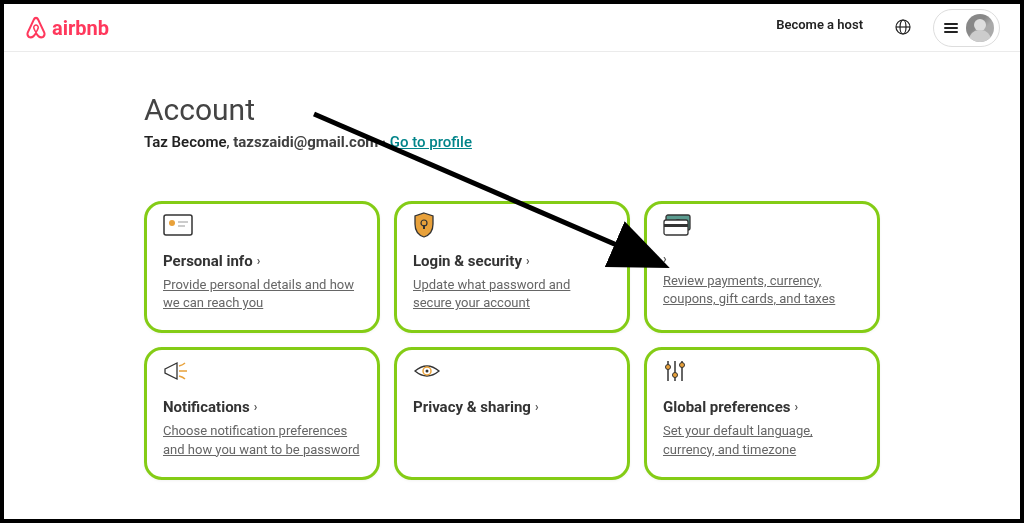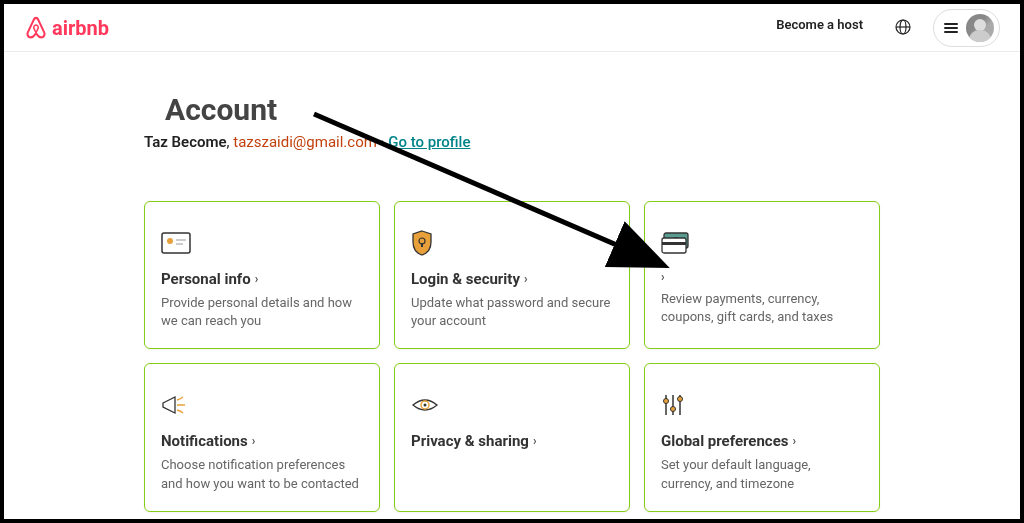--- a/index.html
+++ b/index.html
@@ -78,47 +78,46 @@
       width: 22px; height: 16px;
       background: #ccc;
       border-radius: 10px 10px 0 0;
       bottom: -4px; left: 3px;
     }
     .main {
       padding: 40px 140px 0 140px;
     }
     .account-title {
       font-size: 30px;
-      font-weight: 700;
+      font-weight: 400;
       color: #444;
       margin-bottom: 6px;
-      margin-left: 21px;
     }
     .account-sub {
       font-size: 15px;
       color: #222;
     }
     .account-sub .name { font-weight: 600; }
-    .account-sub .email { color: #c2410c; }
+    .account-sub .email { color: #404040; font-weight: bold; }
     .account-sub .profile-link {
       color: #008489;
       font-weight: 500;
       text-decoration: underline;
       cursor: pointer;
     }
     .cards {
       margin-top: 50px;
       display: grid;
       grid-template-columns: repeat(3, 1fr);
       gap: 14px;
     }
     .card {
-      border: 1px solid #84cc16;
-      border-radius: 6px;
-      padding: 28px 16px 18px 16px;
+      border: 3px solid #84cc16;
+      border-radius: 18px;
+      padding: 8px 16px 18px 16px;
       box-shadow: 0 1px 3px rgba(0,0,0,0.05);
       cursor: pointer;
     }
     .card-icon {
       width: 30px; height: 26px;
       margin-bottom: 14px;
       display: flex;
       align-items: center;
       justify-content: flex-start;
     }
@@ -128,20 +127,21 @@
       color: #333;
       margin-bottom: 6px;
       display: flex;
       align-items: center;
       gap: 4px;
     }
     .card-desc {
       font-size: 13px;
       color: #666;
       line-height: 1.4;
+      text-decoration: underline;
     }
     .chev { font-size: 12px; color: #555; }
     .arrow-overlay {
       position: absolute;
       left: 300px; top: 100px;
       pointer-events: none;
     }
   </style>
 </head>
 <body>
@@ -230,21 +230,21 @@
       <div class="card-icon">
         <svg width="28" height="24" viewBox="0 0 28 24">
           <path d="M2 10 L14 4 L14 20 L2 14 Z" fill="none" stroke="#333" stroke-width="1.3"></path>
           <path d="M16 7 Q20 6 22 4 M16 12 L24 12 M16 17 Q20 18 22 20" stroke="#e8a13a" stroke-width="1.5" fill="none"></path>
         </svg>
       </div>
       <div class="card-title">
           <span>Notifications</span> 
           <span class="chev">›</span>
         </div>
-      <div class="card-desc">Choose notification preferences and how you want to be contacted</div>
+      <div class="card-desc">Choose notification preferences and how you want to be password</div>
     </div>
 
     <div class="card">
       <div class="card-icon">
         <svg width="28" height="20" viewBox="0 0 28 20">
           <path d="M2 10 Q14 0 26 10 Q14 20 2 10 Z" fill="none" stroke="#333" stroke-width="1.3"></path>
           <circle cx="14" cy="10" r="4" fill="none" stroke="#e8a13a" stroke-width="1.5"></circle>
           <circle cx="14" cy="10" r="1.5" fill="#333"></circle>
         </svg>
       </div>

